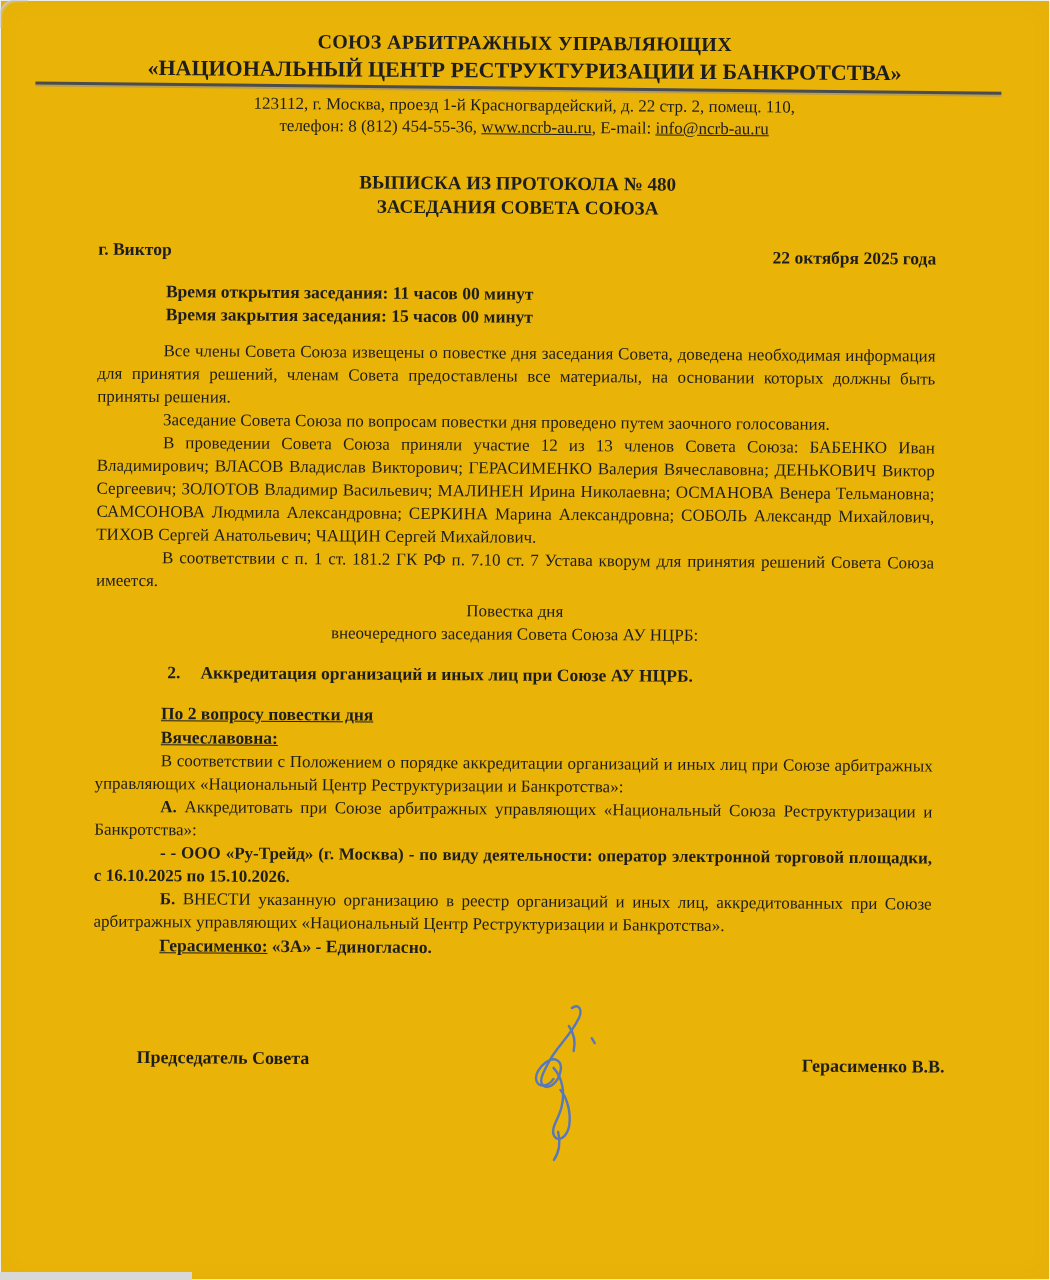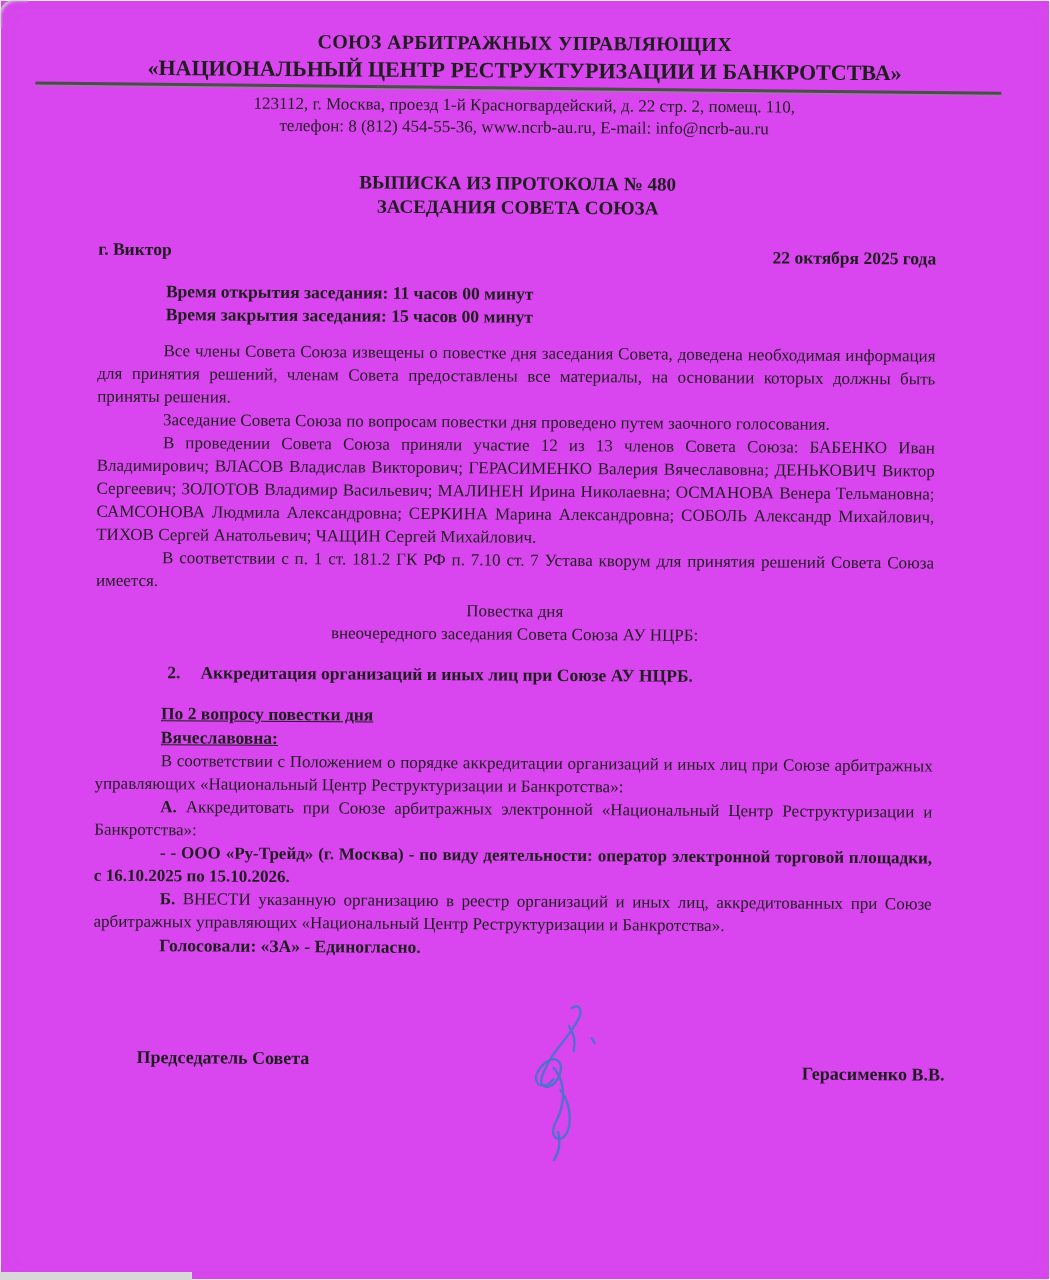--- a/index.html
+++ b/index.html
@@ -1,34 +1,34 @@
 <!DOCTYPE html>
 <html lang="ru"><head>
 <meta charset="utf-8">
 <style>
   html,body{margin:0;padding:0;background:#ffffff;}
   .photo{
     position:relative;width:1050px;height:1280px;overflow:hidden;
-    background:#d946ef;color:#1e1e1e;
+    background:#eab308;color:#1e1e1e;
     font-family:"Liberation Serif","DejaVu Serif",serif;
     box-shadow:inset 0 0 0 1px #ededec, inset 0 0 22px rgba(120,120,120,.06);
   }
   .corner-tl{position:absolute;top:0;left:0;width:28px;height:28px;
     border-top-left-radius:14px;box-shadow:inset 3px 3px 3px -2px #c9c9c9;}
   .strip{position:absolute;left:0;bottom:0;width:192px;height:8px;background:#d8d8d8;}
   .sheet{position:absolute;inset:0;transform:rotate(.4deg);transform-origin:0 0;}
 
   .letterhead{text-align:center;padding-top:27px;}
   .org1{font-weight:bold;font-size:20px;line-height:25px;letter-spacing:.3px;}
   .org2{font-weight:bold;font-size:22px;line-height:30px;}
   .rule{height:3px;background:#4c4c4c;margin:1px 48px 5px 36px;
     box-shadow:0 2px 0 rgba(140,140,140,.55);transform:rotate(.22deg);}
   .addr{font-size:17px;line-height:21px;}
   .contacts{font-size:17px;line-height:23px;}
-  .u{}
+  .u{text-decoration:underline;}
 
   .content{padding:0 112px 0 100px;}
   .doc-title{text-align:center;font-weight:bold;font-size:19px;line-height:24px;margin-top:33px;}
 
   .meta{display:flex;justify-content:space-between;font-weight:bold;font-size:17.5px;
     line-height:22px;margin-top:21px;}
   .meta .date{padding-top:4px;}
 
   .times{font-weight:bold;font-size:17.5px;line-height:23px;margin-top:16px;padding-left:68px;}
 
@@ -42,21 +42,21 @@
 
   .h-ul{font-weight:bold;font-size:17.5px;line-height:24px;margin-left:66px;}
   .h-ul .u{text-decoration:underline;}
   .q-head{margin-top:17px;}
 
   .bold-p{font-weight:bold;}
   .vote{font-size:17.5px;font-weight:bold;line-height:24px;text-indent:66px;}
 
   .sig-row{position:relative;margin-top:54px;height:170px;font-weight:bold;font-size:18px;}
   .sig-role{position:absolute;left:44px;top:36px;}
-  .sig-name{position:absolute;right:-14px;top:48px;}
+  .sig-name{position:absolute;right:-14px;top:40px;}
   .sig-svg{position:absolute;left:415px;top:-14px;}
 </style>
 </head>
 <body>
 
 <div class="photo">
   <div class="sheet">
 
     <header class="letterhead">
       <div class="org1">СОЮЗ АРБИТРАЖНЫХ УПРАВЛЯЮЩИХ</div>
@@ -99,27 +99,27 @@
           <span class="num">2.</span><span>Аккредитация организаций и иных лиц при Союзе АУ НЦРБ.</span>
         </div>
       </div>
 
       <div>
         <div class="h-ul q-head"><span class="u">По 2 вопросу повестки дня</span></div>
         <div class="h-ul"><span class="u">Вячеславовна:</span></div>
 
         <p class="p">В соответствии с Положением о порядке аккредитации организаций и иных лиц при Союзе арбитражных управляющих «Национальный Центр Реструктуризации и Банкротства»:</p>
 
-        <p class="p"><span class="bold-p">А.</span> <span>Аккредитовать при Союзе арбитражных электронной «Национальный Центр Реструктуризации и Банкротства»:</span></p>
+        <p class="p"><span class="bold-p">А.</span> <span>Аккредитовать при Союзе арбитражных управляющих «Национальный Союза Реструктуризации и Банкротства»:</span></p>
 
         <p class="p bold-p">- - ООО «Ру-Трейд» (г. Москва) - по виду деятельности: оператор электронной торговой площадки, с 16.10.2025 по 15.10.2026.</p>
 
         <p class="p"><span class="bold-p">Б.</span> <span>ВНЕСТИ указанную организацию в реестр организаций и иных лиц, аккредитованных при Союзе арбитражных управляющих «Национальный Центр Реструктуризации и Банкротства».</span></p>
 
-        <div class="vote"><span class="u">Голосовали:</span> <span>«ЗА» - Единогласно.</span></div>
+        <div class="vote"><span class="u">Герасименко:</span> <span>«ЗА» - Единогласно.</span></div>
       </div>
 
       <div class="sig-row">
         <span class="sig-role">Председатель Совета</span>
         <span class="sig-svg">
           <svg width="92" height="165" viewBox="0 0 92 165" fill="none" xmlns="http://www.w3.org/2000/svg">
             <g stroke="#4a74cc" stroke-width="2.4" stroke-linecap="round" fill="none" opacity="0.92">
               <path d="M64,8 c6,-5 11,1 7,10 c-8,17 -20,27 -28,41 c-6,11 -13,23 -7,27 c6,4 15,-4 17,-15 c2,-10 -6,-15 -14,-9 c-7,5 -12,13 -10,19 c2,7 12,6 17,-2"></path>
               <path d="M46,68 c9,10 12,25 8,40 c-3,12 -11,21 -7,28 c4,7 13,1 15,-10 c2,-13 -2,-28 -9,-36"></path>
               <path d="M51,132 c3,10 1,21 -4,28"></path>

